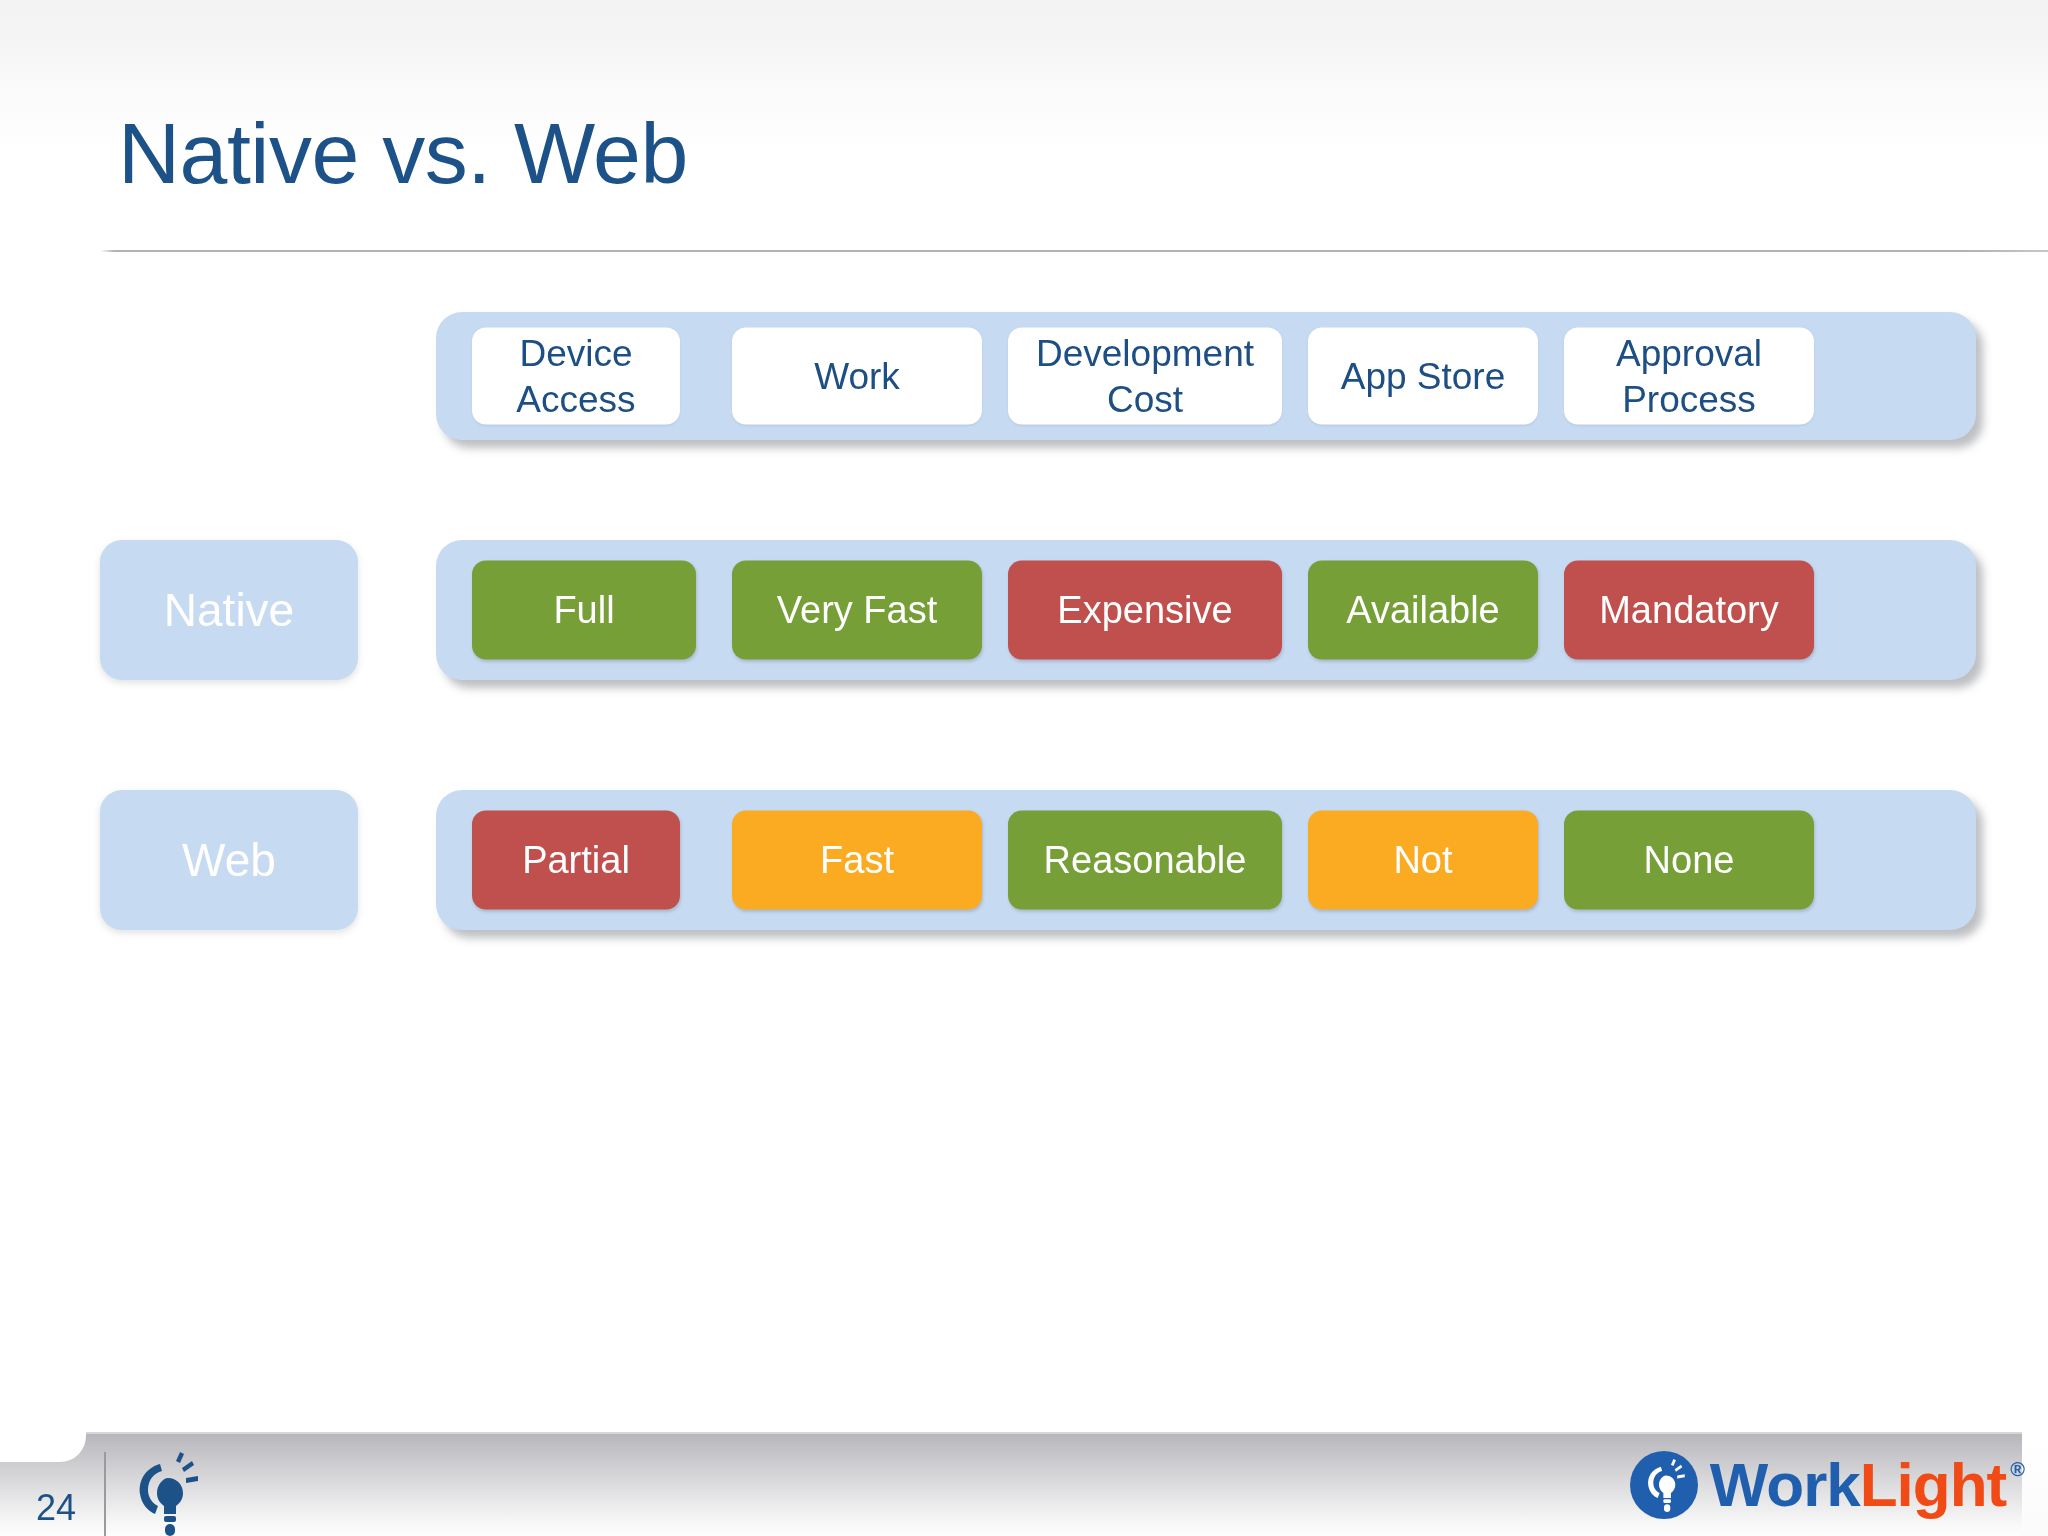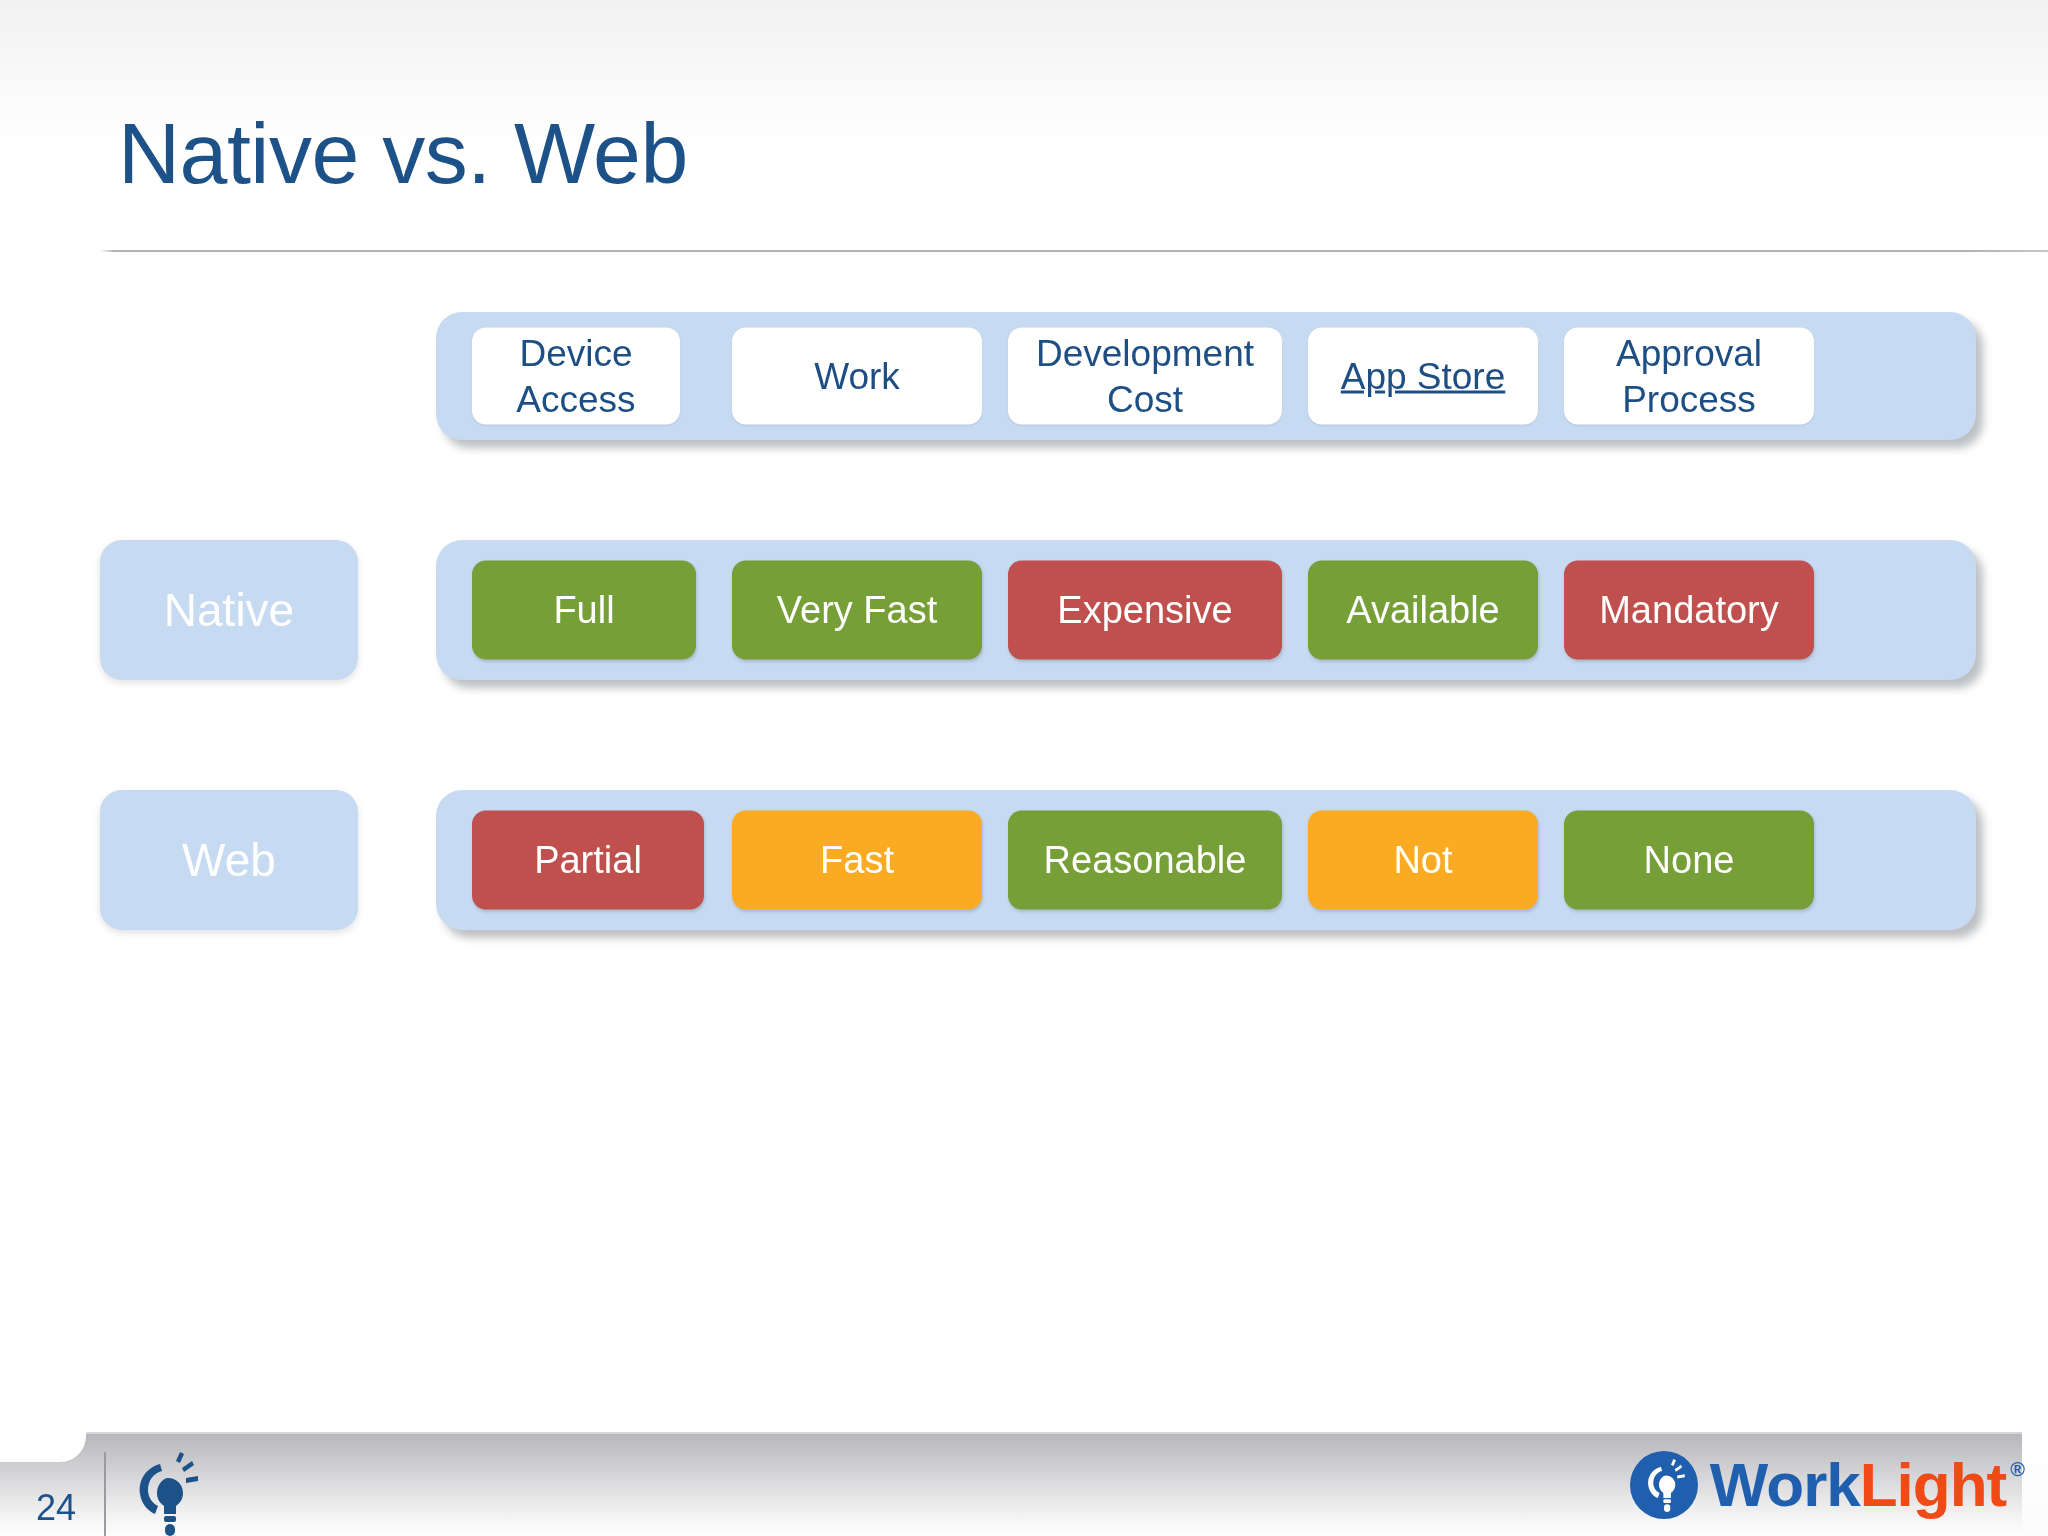--- a/index.html
+++ b/index.html
@@ -226,40 +226,40 @@
 
   <div class="title">Native vs. Web</div>
   <div class="title-rule"></div>
 
   <div class="matrix">
 
     <div class="row-track row-header" id="header-row" style="position: absolute;">
         <div class="cell" style="position: absolute; left: 36px; width: 208px; top: 50%; transform: translateY(-50%);">Device Access</div>
         <div class="cell" style="position: absolute; left: 296px; width: 250px; top: 50%; transform: translateY(-50%);">Work</div>
         <div class="cell" style="position: absolute; left: 572px; width: 274px; top: 50%; transform: translateY(-50%);">Development Cost</div>
-        <div class="cell" style="position: absolute; left: 872px; width: 230px; top: 50%; transform: translateY(-50%); text-decoration: underline;">App Store</div>
+        <div class="cell" style="position: absolute; left: 872px; width: 230px; top: 50%; transform: translateY(-50%);">App Store</div>
         <div class="cell" style="position: absolute; left: 1128px; width: 250px; top: 50%; transform: translateY(-50%);">Approval Process</div>
       </div>
 
     <div class="row-label" style="top:540px;">
       <span>Native</span>
     </div>
     <div class="row-track row-values row-native" id="native-row" style="position: absolute;">
         <div class="cell" style="position: absolute; left: 36px; width: 224px; background: rgb(119, 159, 56); top: 50%; transform: translateY(-50%);">Full</div>
         <div class="cell" style="position: absolute; left: 296px; width: 250px; background: rgb(119, 159, 56); top: 50%; transform: translateY(-50%);">Very Fast</div>
         <div class="cell" style="position: absolute; left: 572px; width: 274px; background: rgb(192, 80, 77); top: 50%; transform: translateY(-50%);">Expensive</div>
         <div class="cell" style="position: absolute; left: 872px; width: 230px; background: rgb(119, 159, 56); top: 50%; transform: translateY(-50%);">Available</div>
         <div class="cell" style="position: absolute; left: 1128px; width: 250px; background: rgb(192, 80, 77); top: 50%; transform: translateY(-50%);">Mandatory</div>
       </div>
 
     <div class="row-label" style="top:790px;">
       <span>Web</span>
     </div>
     <div class="row-track row-values row-web" id="web-row" style="position: absolute;">
-        <div class="cell" style="position: absolute; left: 36px; width: 232px; background: rgb(192, 80, 77); top: 50%; transform: translateY(-50%);">Partial</div>
+        <div class="cell" style="position: absolute; left: 36px; width: 208px; background: rgb(192, 80, 77); top: 50%; transform: translateY(-50%);">Partial</div>
         <div class="cell" style="position: absolute; left: 296px; width: 250px; background: rgb(251, 171, 33); top: 50%; transform: translateY(-50%);">Fast</div>
         <div class="cell" style="position: absolute; left: 572px; width: 274px; background: rgb(119, 159, 56); top: 50%; transform: translateY(-50%);">Reasonable</div>
         <div class="cell" style="position: absolute; left: 872px; width: 230px; background: rgb(251, 171, 33); top: 50%; transform: translateY(-50%);">Not</div>
         <div class="cell" style="position: absolute; left: 1128px; width: 250px; background: rgb(119, 159, 56); top: 50%; transform: translateY(-50%);">None</div>
       </div>
 
   </div>
 
   <div class="footer">
     <div class="footer-notch-l"></div>

